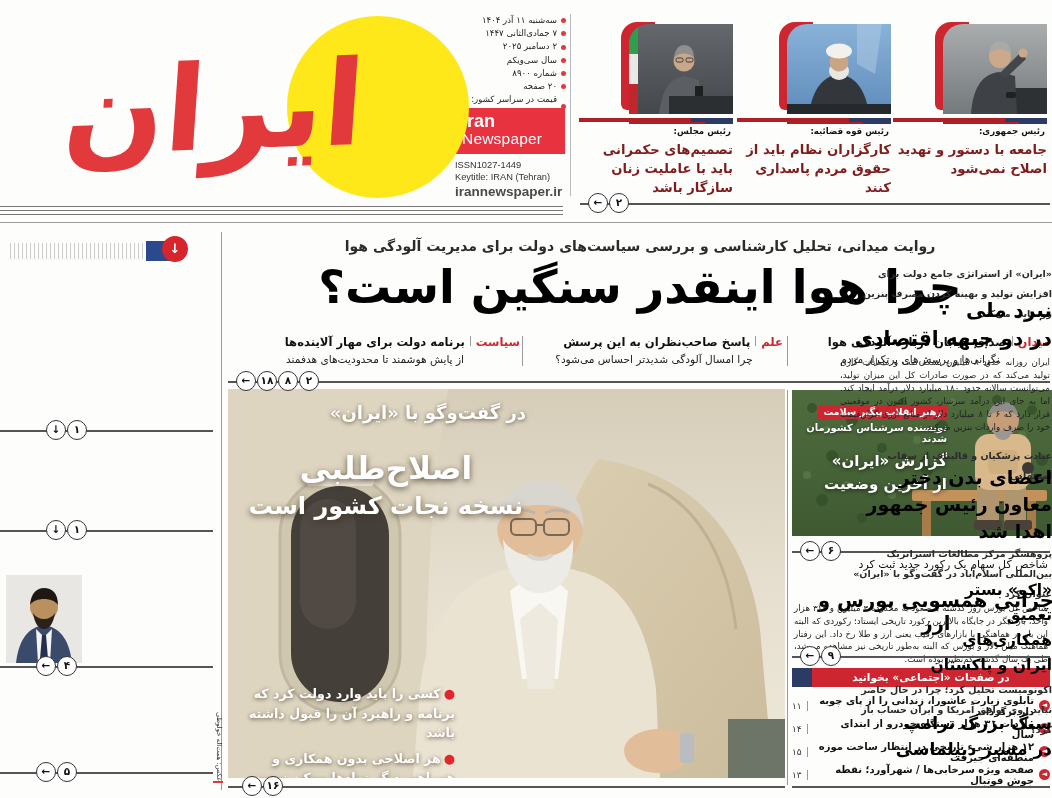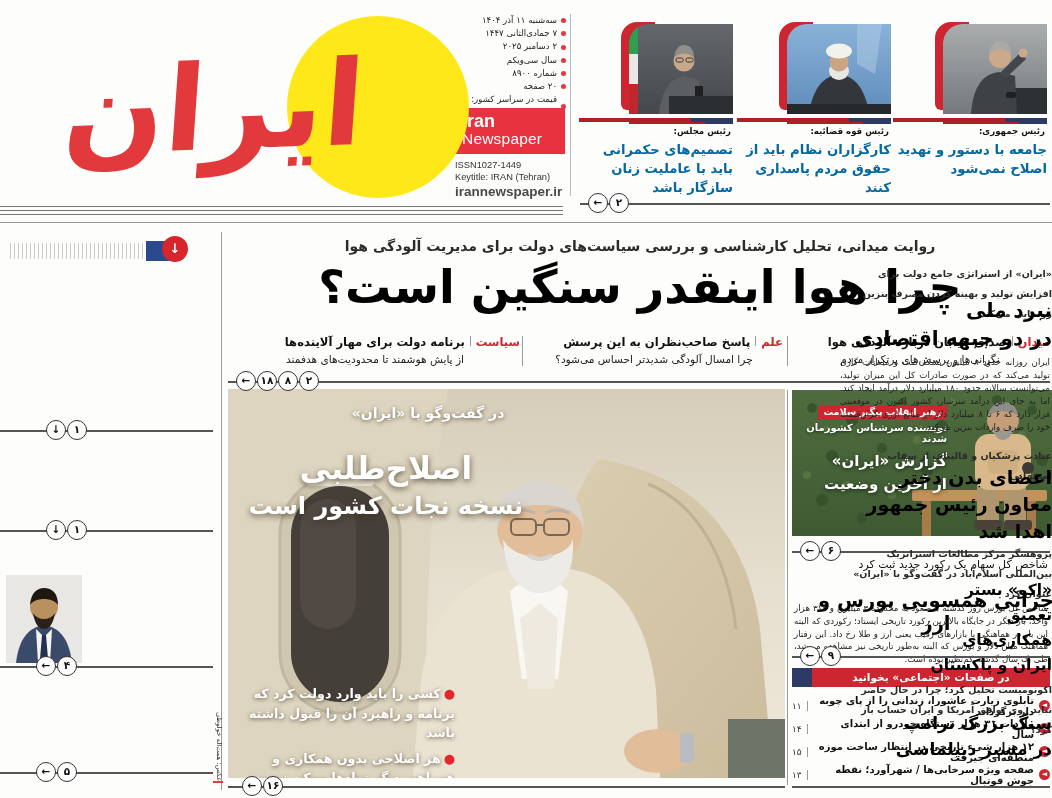--- a/index.html
+++ b/index.html
@@ -30,21 +30,21 @@
 
   
   .tstory { top:20px; width:154px; height:185px; }
   .ts-photo-wrap { position:absolute; top:4px; right:0; width:104px; height:90px; }
   .ts-redtab { position:absolute; left:-8px; top:-2px; width:34px; height:88px; background:#ce2630; border-radius:16px 0 0 6px; }
   .ts-photo { position:absolute; inset:0; border-radius:20px 0 0 0; overflow:hidden; }
   .ts-bar { position:absolute; top:96px; left:0; width:100%; height:4px; display:flex; direction:ltr; }
   .ts-bar .red { flex:1; background:#ae2026; }
   .ts-bar .navy { width:27%; background:#2c3a66; }
   .ts-label { position:absolute; top:106px; right:2px; font-size:8.6px; font-weight:bold; color:#111; }
-  .ts-title { position:absolute; top:120px; right:0; width:100%; font-size:13.2px; font-weight:bold; line-height:19px; color:#0369a1; text-align:right; }
+  .ts-title { position:absolute; top:120px; right:0; width:100%; font-size:13.2px; font-weight:bold; line-height:19px; color:#7f1d1d; text-align:right; }
   .ts-rule { left:580px; top:203px; width:470px; height:1.5px; background:#555; }
 
   
   .circ { position:absolute; width:20px; height:20px; border:1.4px solid #333; border-radius:50%; background:#fff;
           font-size:10.5px; font-weight:bold; color:#111; text-align:center; line-height:17px; z-index:3; }
 
   
   .lead-kicker { left:230px; top:238px; width:820px; text-align:center; font-size:14px; font-weight:bold; color:#2b2b2b; }
   .lead-headline { left:230px; top:256px; width:820px; text-align:center; font-size:46px; font-weight:bold; color:#000; line-height:62px; }
   .lsec { top:334px; height:38px; }
@@ -57,21 +57,21 @@
 
   
   .sb-vline { left:221px; top:232px; width:1px; height:558px; background:#999; }
   .rc-vline { left:787px; top:390px; width:1px; height:395px; background:#999; }
 
   
   .feature { left:228px; top:389px; width:557px; height:389px; overflow:hidden; background:#e3dbc9; }
   .feat-kicker { position:absolute; left:70px; top:14px; width:260px; text-align:center; color:#fff; font-weight:bold;
                  text-shadow:0 1px 4px rgba(60,50,30,.75); }
   .feat-kicker .k1 { font-size:14.5px; line-height:21px; }
-  .feat-kicker .k2 { font-size:14px; line-height:20px; }
+  .feat-kicker .k2 { font-size:18px; line-height:20px; }
   .feat-title { position:absolute; left:18px; top:58px; width:280px; text-align:center; color:#fff; font-weight:bold;
                 text-shadow:0 2px 6px rgba(60,50,30,.8); }
   .feat-title .t1 { font-size:31px; line-height:42px; }
   .feat-title .t2 { font-size:24px; line-height:34px; }
   .feat-bullets { position:absolute; left:12px; top:295px; width:215px; color:#fff; font-weight:bold; font-size:12.6px;
                   line-height:19.5px; text-align:right; text-shadow:0 1px 4px rgba(60,50,30,.8); direction:rtl; }
   .feat-bullets .b { margin-bottom:6px; }
   .feat-bullets .dot { color:#e2262c; font-size:13px; margin-left:3px; text-shadow:none; }
   .photo-credit { left:213px; top:688px; width:10px; height:95px; writing-mode:vertical-rl; font-size:6.8px; color:#333;
                   border-bottom:2px solid #e2393d; }

